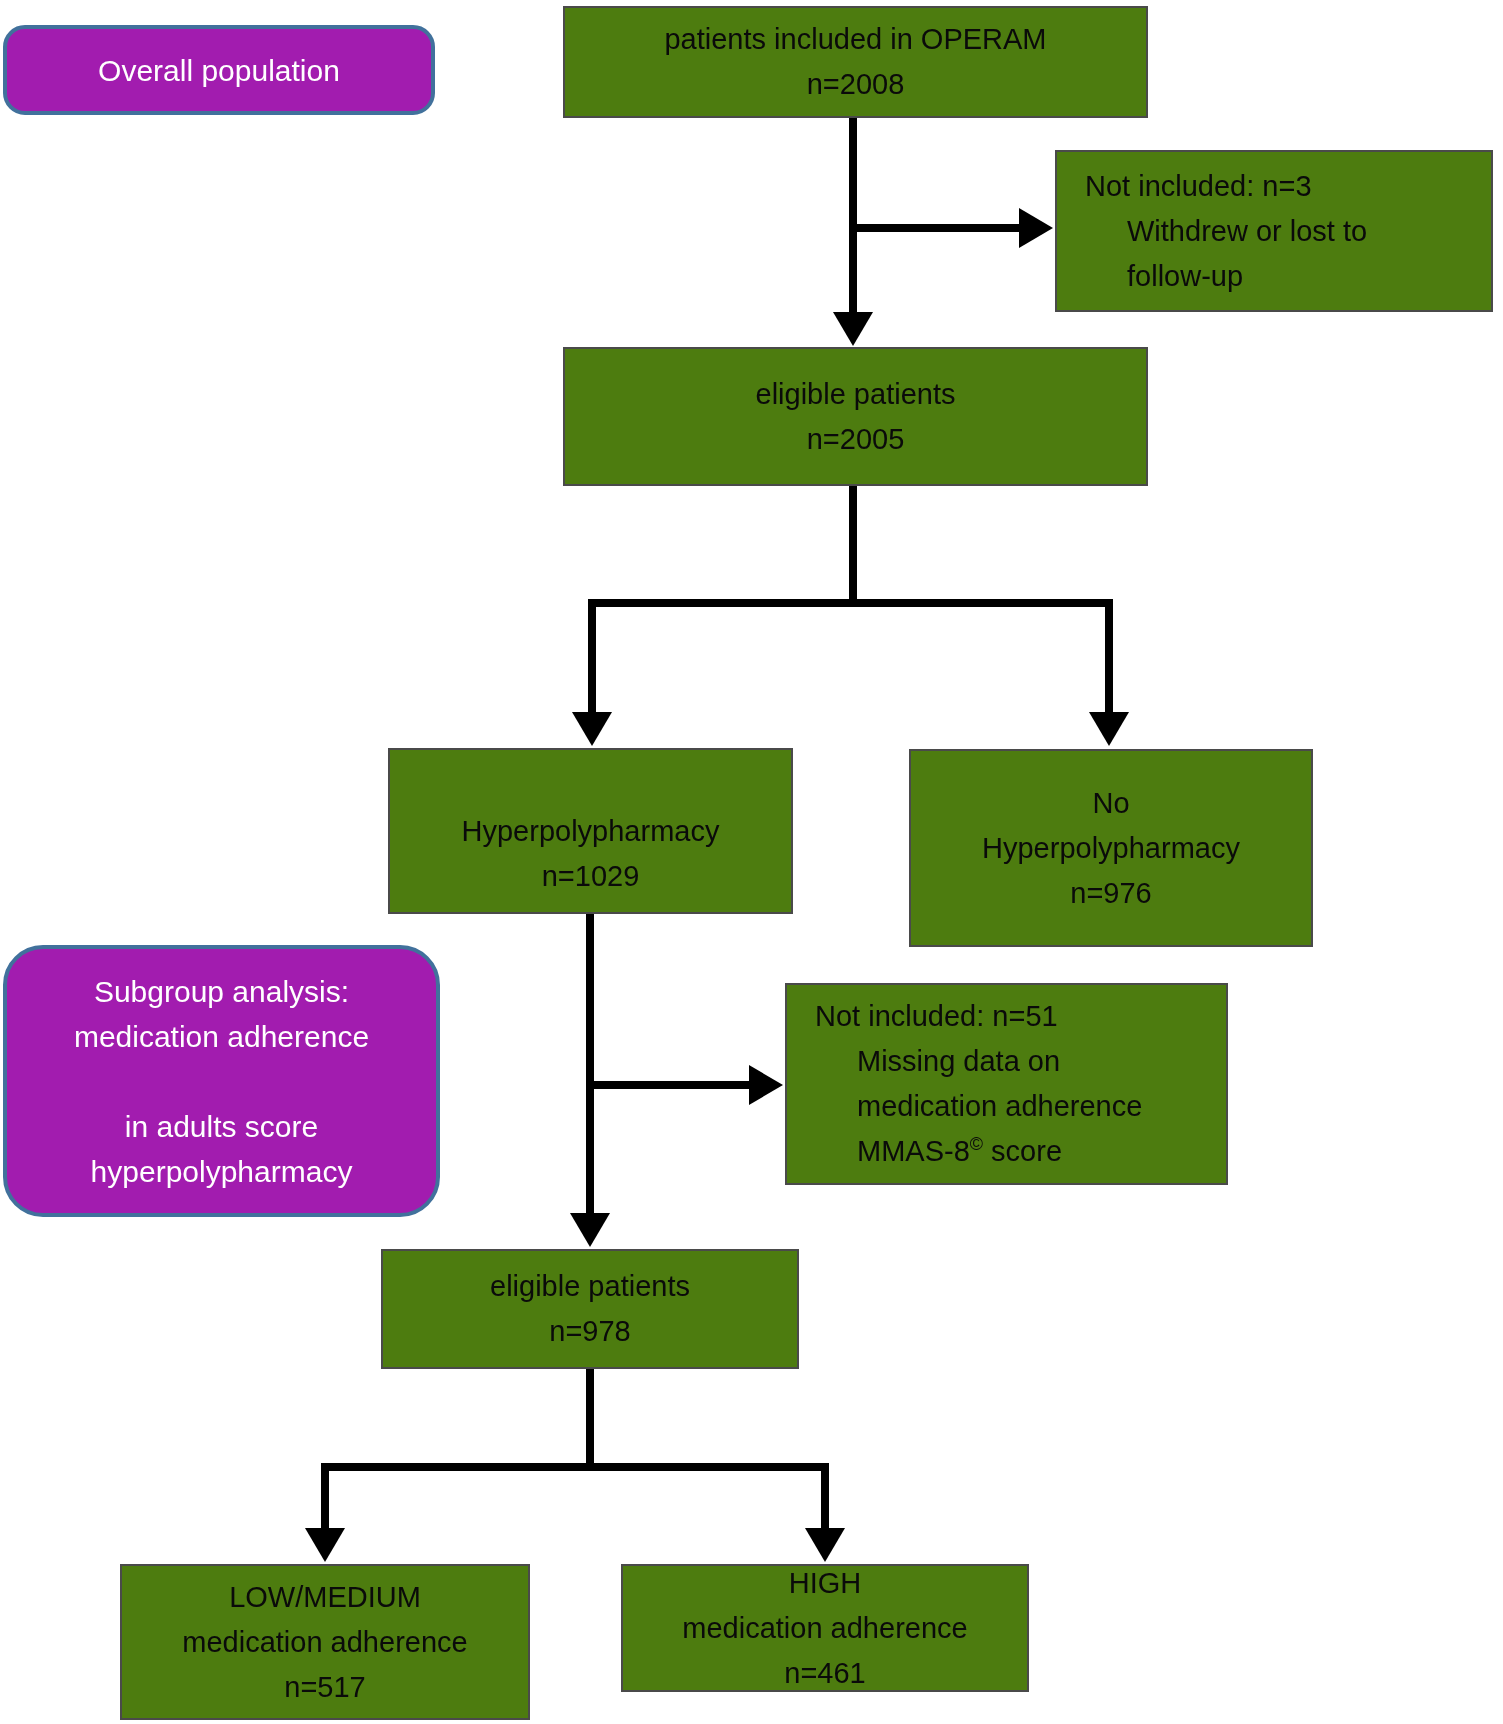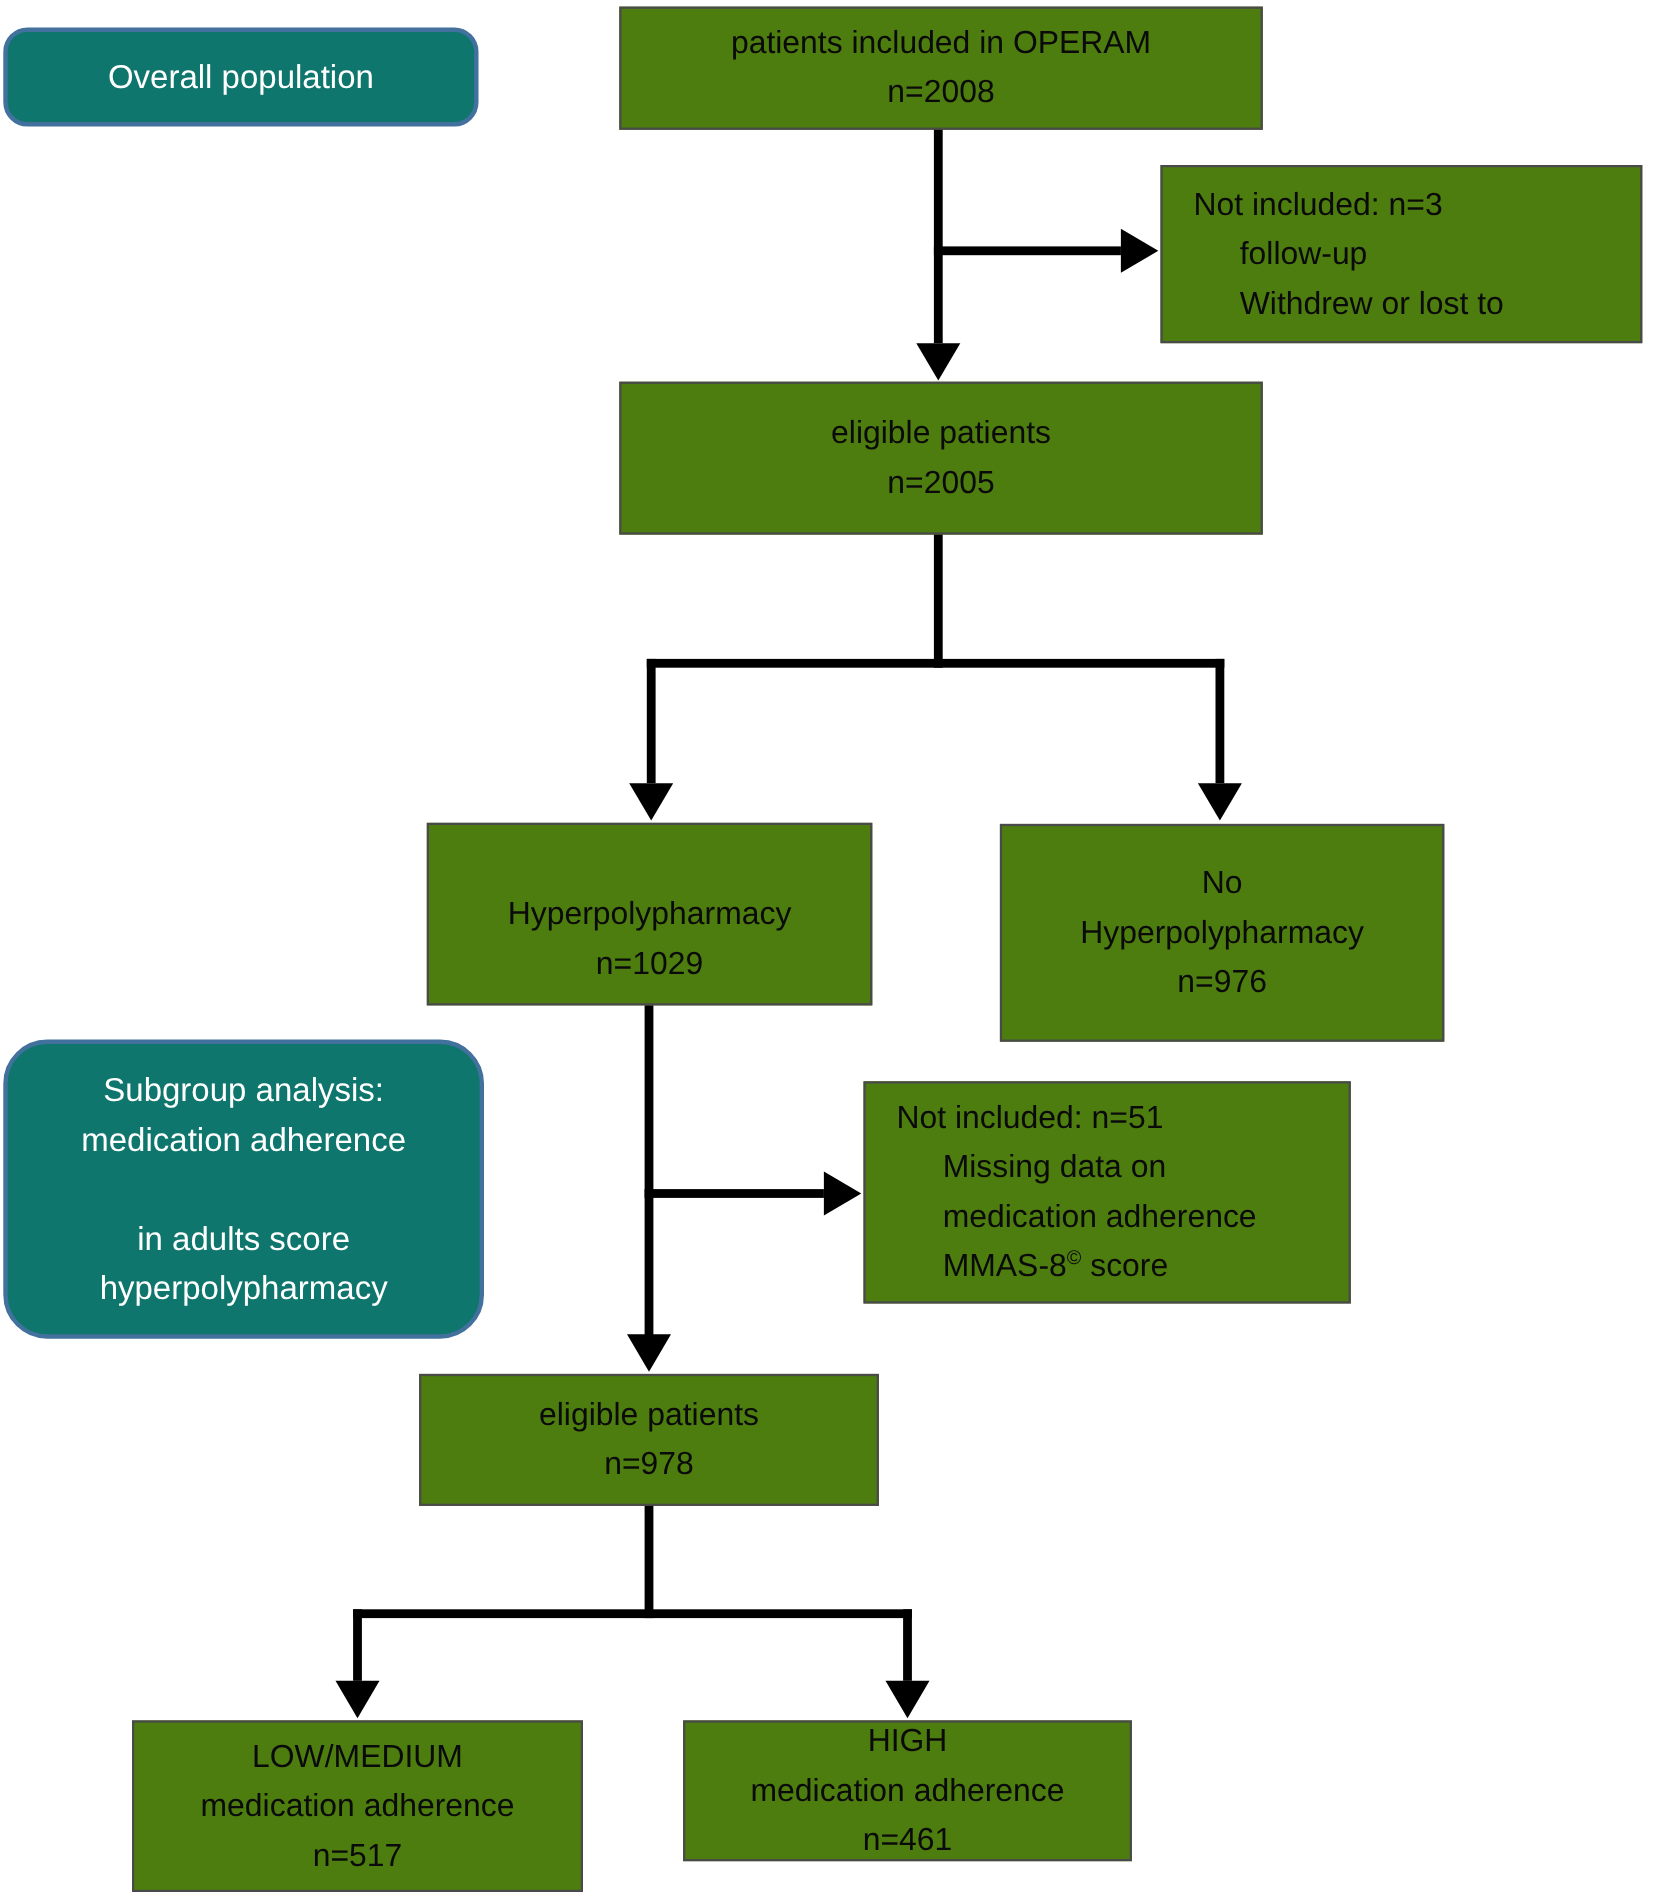--- a/index.html
+++ b/index.html
@@ -22,21 +22,21 @@
     justify-content:center;
     font-size:29px;
     line-height:45px;
   }
   .fbox.center{align-items:center;text-align:center;}
   .line{min-height:45px;}
   .pad1{padding-left:28px;}
   .pad2{padding-left:70px;}
   .callout{
     position:absolute;
-    background:#0f766e;
+    background:#a21caf;
     border:4px solid #41719c;
     box-sizing:border-box;
     color:#ffffff;
     display:flex;
     flex-direction:column;
     justify-content:center;
     align-items:center;
     text-align:center;
     font-size:30px;
     line-height:45px;
@@ -71,22 +71,22 @@
   </div>
 
   <div class="vline" style="left:849px;top:118px;width:8px;height:194px;"></div>
   <div class="head-down" style="left:833px;top:312px;"></div>
 
   <div class="hline" style="left:849px;top:224px;width:170px;height:8px;"></div>
   <div class="head-right" style="left:1019px;top:208px;"></div>
 
   <div class="fbox" style="left:1055px;top:150px;width:438px;height:162px;">
     <div class="line pad1">Not included: n=3</div>
+    <div class="line pad2">Withdrew or lost to</div>
     <div class="line pad2">follow-up</div>
-    <div class="line pad2">Withdrew or lost to</div>
   </div>
 
   <div class="fbox center" style="left:563px;top:347px;width:585px;height:139px;">
     <div class="line">eligible patients</div>
     <div class="line">n=2005</div>
   </div>
 
   <div class="vline" style="left:849px;top:486px;width:8px;height:121px;"></div>
   <div class="hline" style="left:588px;top:599px;width:525px;height:8px;"></div>
   <div class="vline" style="left:588px;top:599px;width:8px;height:113px;"></div>

